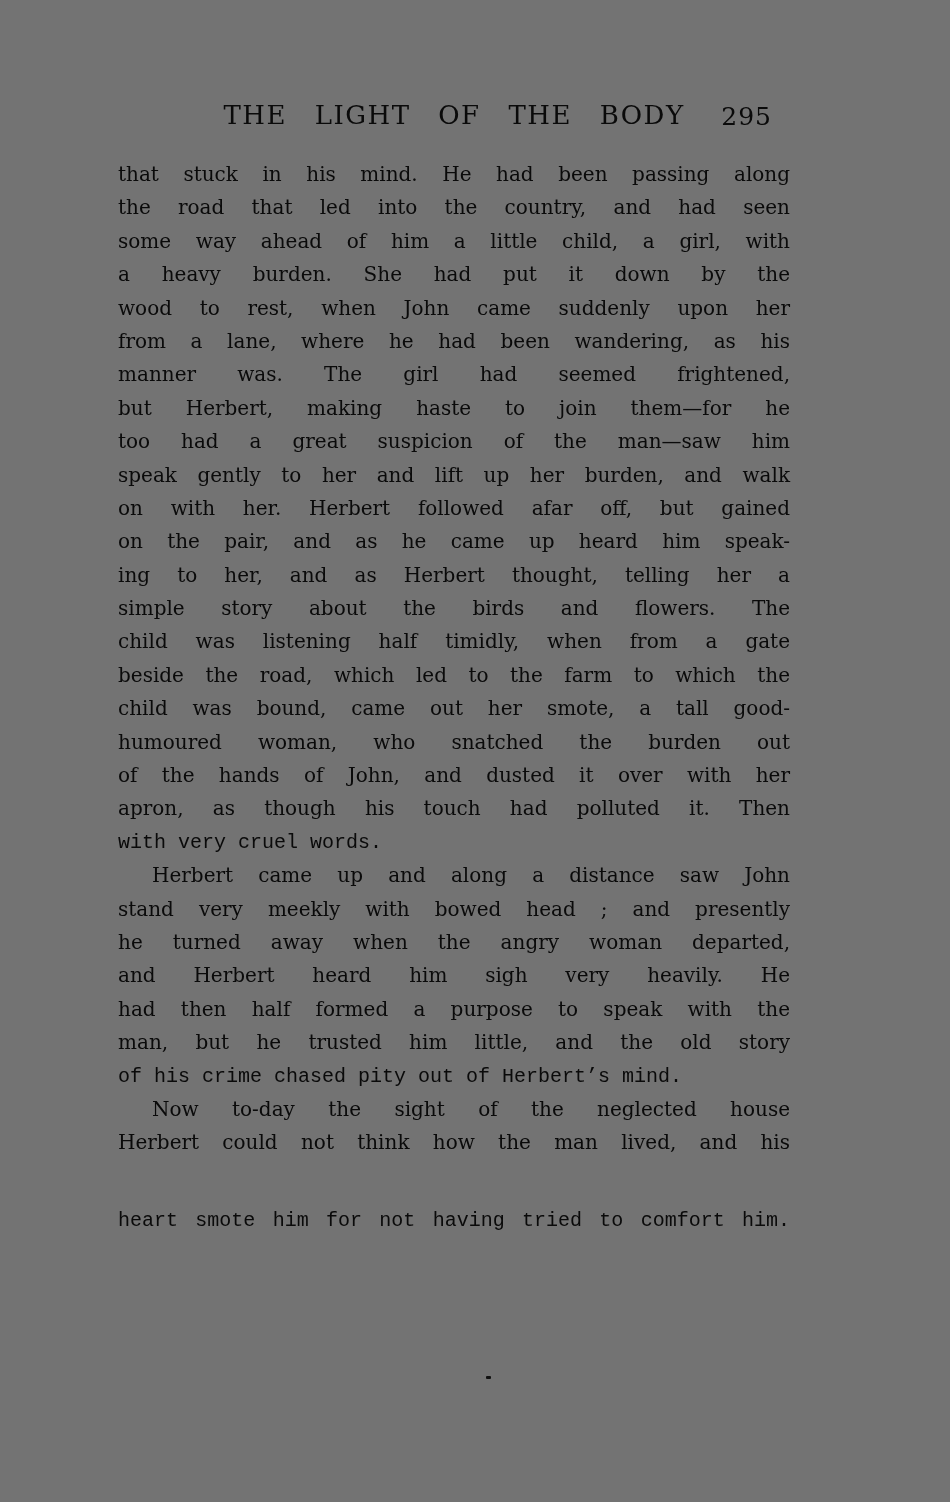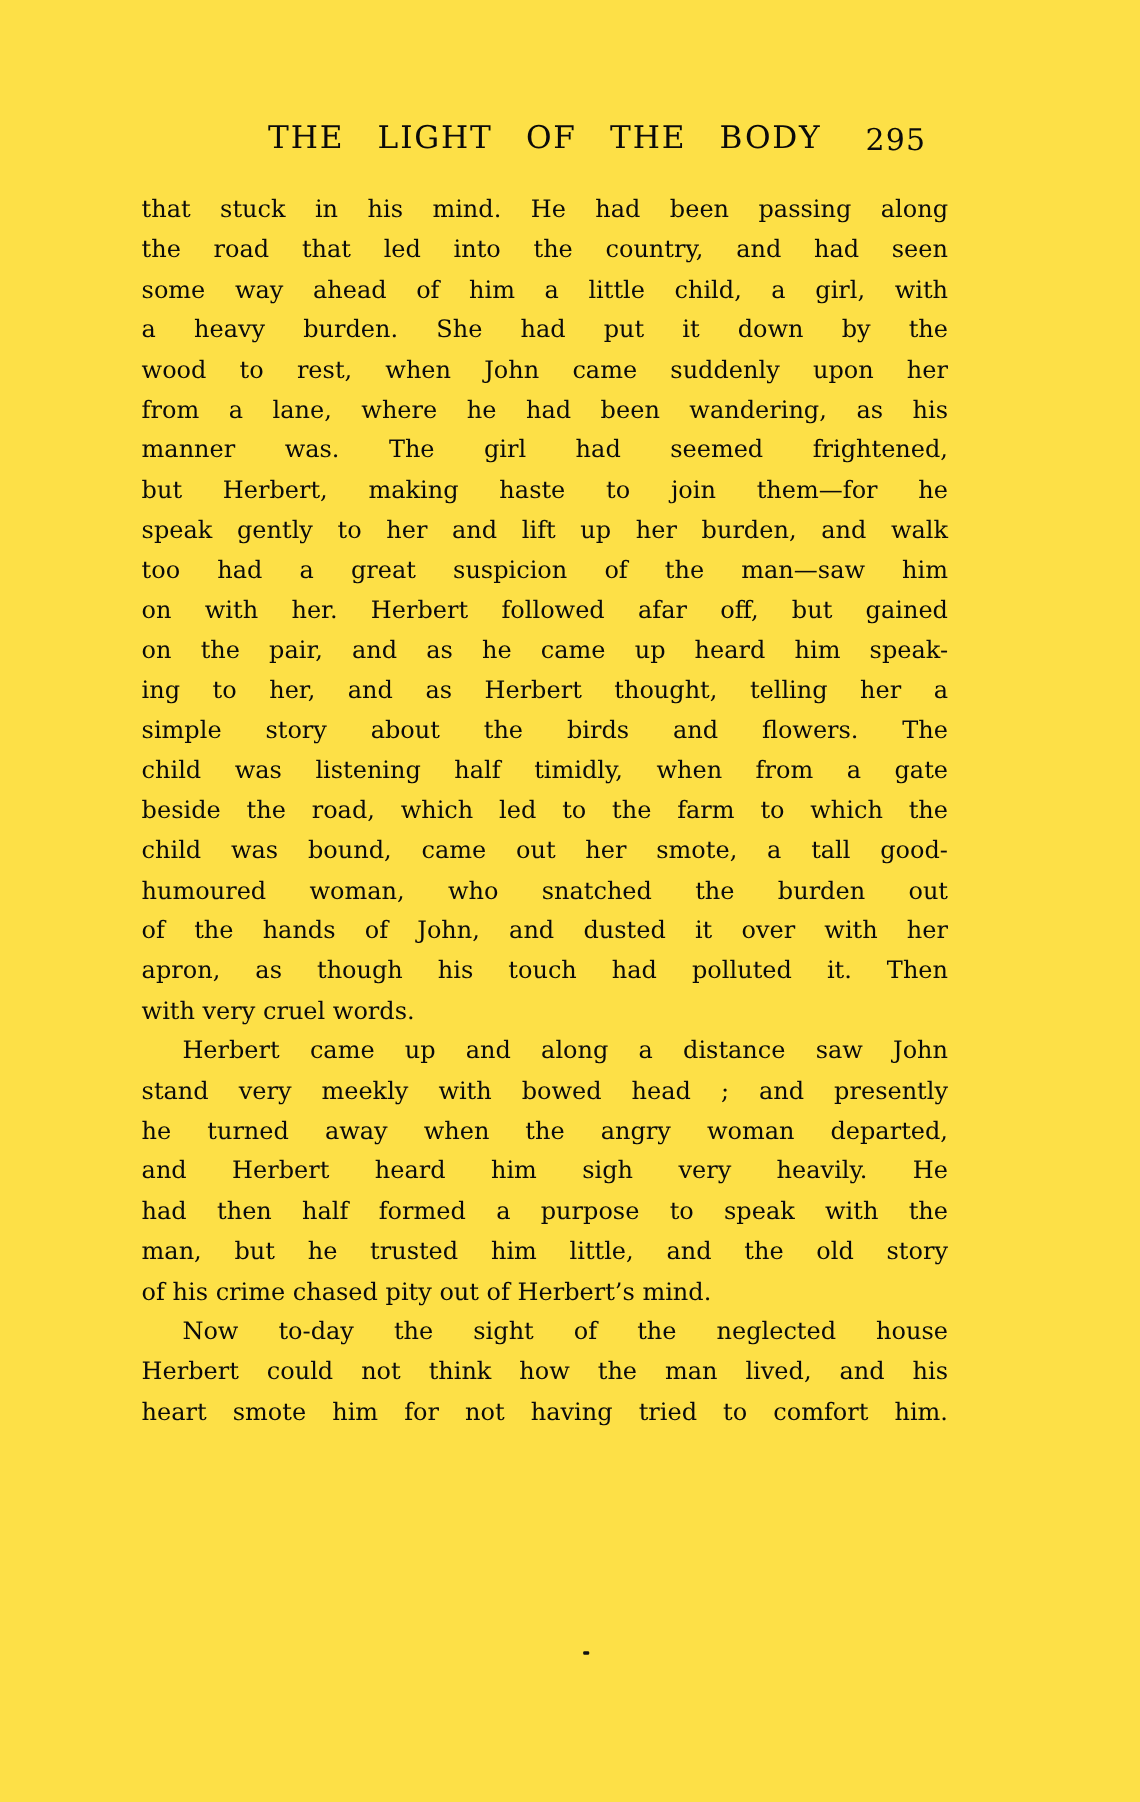--- a/index.html
+++ b/index.html
@@ -4,21 +4,21 @@
 <style>
   html, body {
     margin: 0;
     padding: 0;
     background: #ffffff;
   }
   .page {
     position: relative;
     width: 950px;
     height: 1502px;
-    background: #fde047;
+    background: #737373;
     overflow: hidden;
     font-family: "DejaVu Serif", serif;
     color: #0a0a0a;
   }
   .running-header {
     position: absolute;
     left: 118px;
     top: 100px;
     width: 672px;
     height: 36px;
@@ -46,23 +46,25 @@
   .line {
     font-size: 20px;
     line-height: 33.4px;
     height: 33.4px;
     white-space: nowrap;
     text-align: justify;
     text-align-last: justify;
   }
   .line.last {
     text-align-last: left;
+    font-family: Liberation Mono, monospace;
   }
   .line.last.fill {
     text-align-last: justify;
+    margin-top: 44px;
   }
   .line.indent {
     text-indent: 34px;
   }
   .ink-speck {
     position: absolute;
     left: 486px;
     top: 1376px;
     width: 5px;
     height: 3px;
@@ -82,22 +84,22 @@
 
   <div class="page-body" id="page-body">
       <div class="line">that stuck in his mind.  He had been passing along</div>
       <div class="line">the road that led into the country, and had seen</div>
       <div class="line">some way ahead of him a little child, a girl, with</div>
       <div class="line">a heavy burden.  She had put it down by the</div>
       <div class="line">wood to rest, when John came suddenly upon her</div>
       <div class="line">from a lane, where he had been wandering, as his</div>
       <div class="line">manner was.  The girl had seemed frightened,</div>
       <div class="line">but Herbert, making haste to join them—for he</div>
+      <div class="line">too had a great suspicion of the man—saw him</div>
       <div class="line">speak gently to her and lift up her burden, and walk</div>
-      <div class="line">too had a great suspicion of the man—saw him</div>
       <div class="line">on with her.  Herbert followed afar off, but gained</div>
       <div class="line">on the pair, and as he came up heard him speak-</div>
       <div class="line">ing to her, and as Herbert thought, telling her a</div>
       <div class="line">simple story about the birds and flowers.  The</div>
       <div class="line">child was listening half timidly, when from a gate</div>
       <div class="line">beside the road, which led to the farm to which the</div>
       <div class="line">child was bound, came out her smote, a tall good-</div>
       <div class="line">humoured woman, who snatched the burden out</div>
       <div class="line">of the hands of John, and dusted it over with her</div>
       <div class="line">apron, as though his touch had polluted it.  Then</div>

